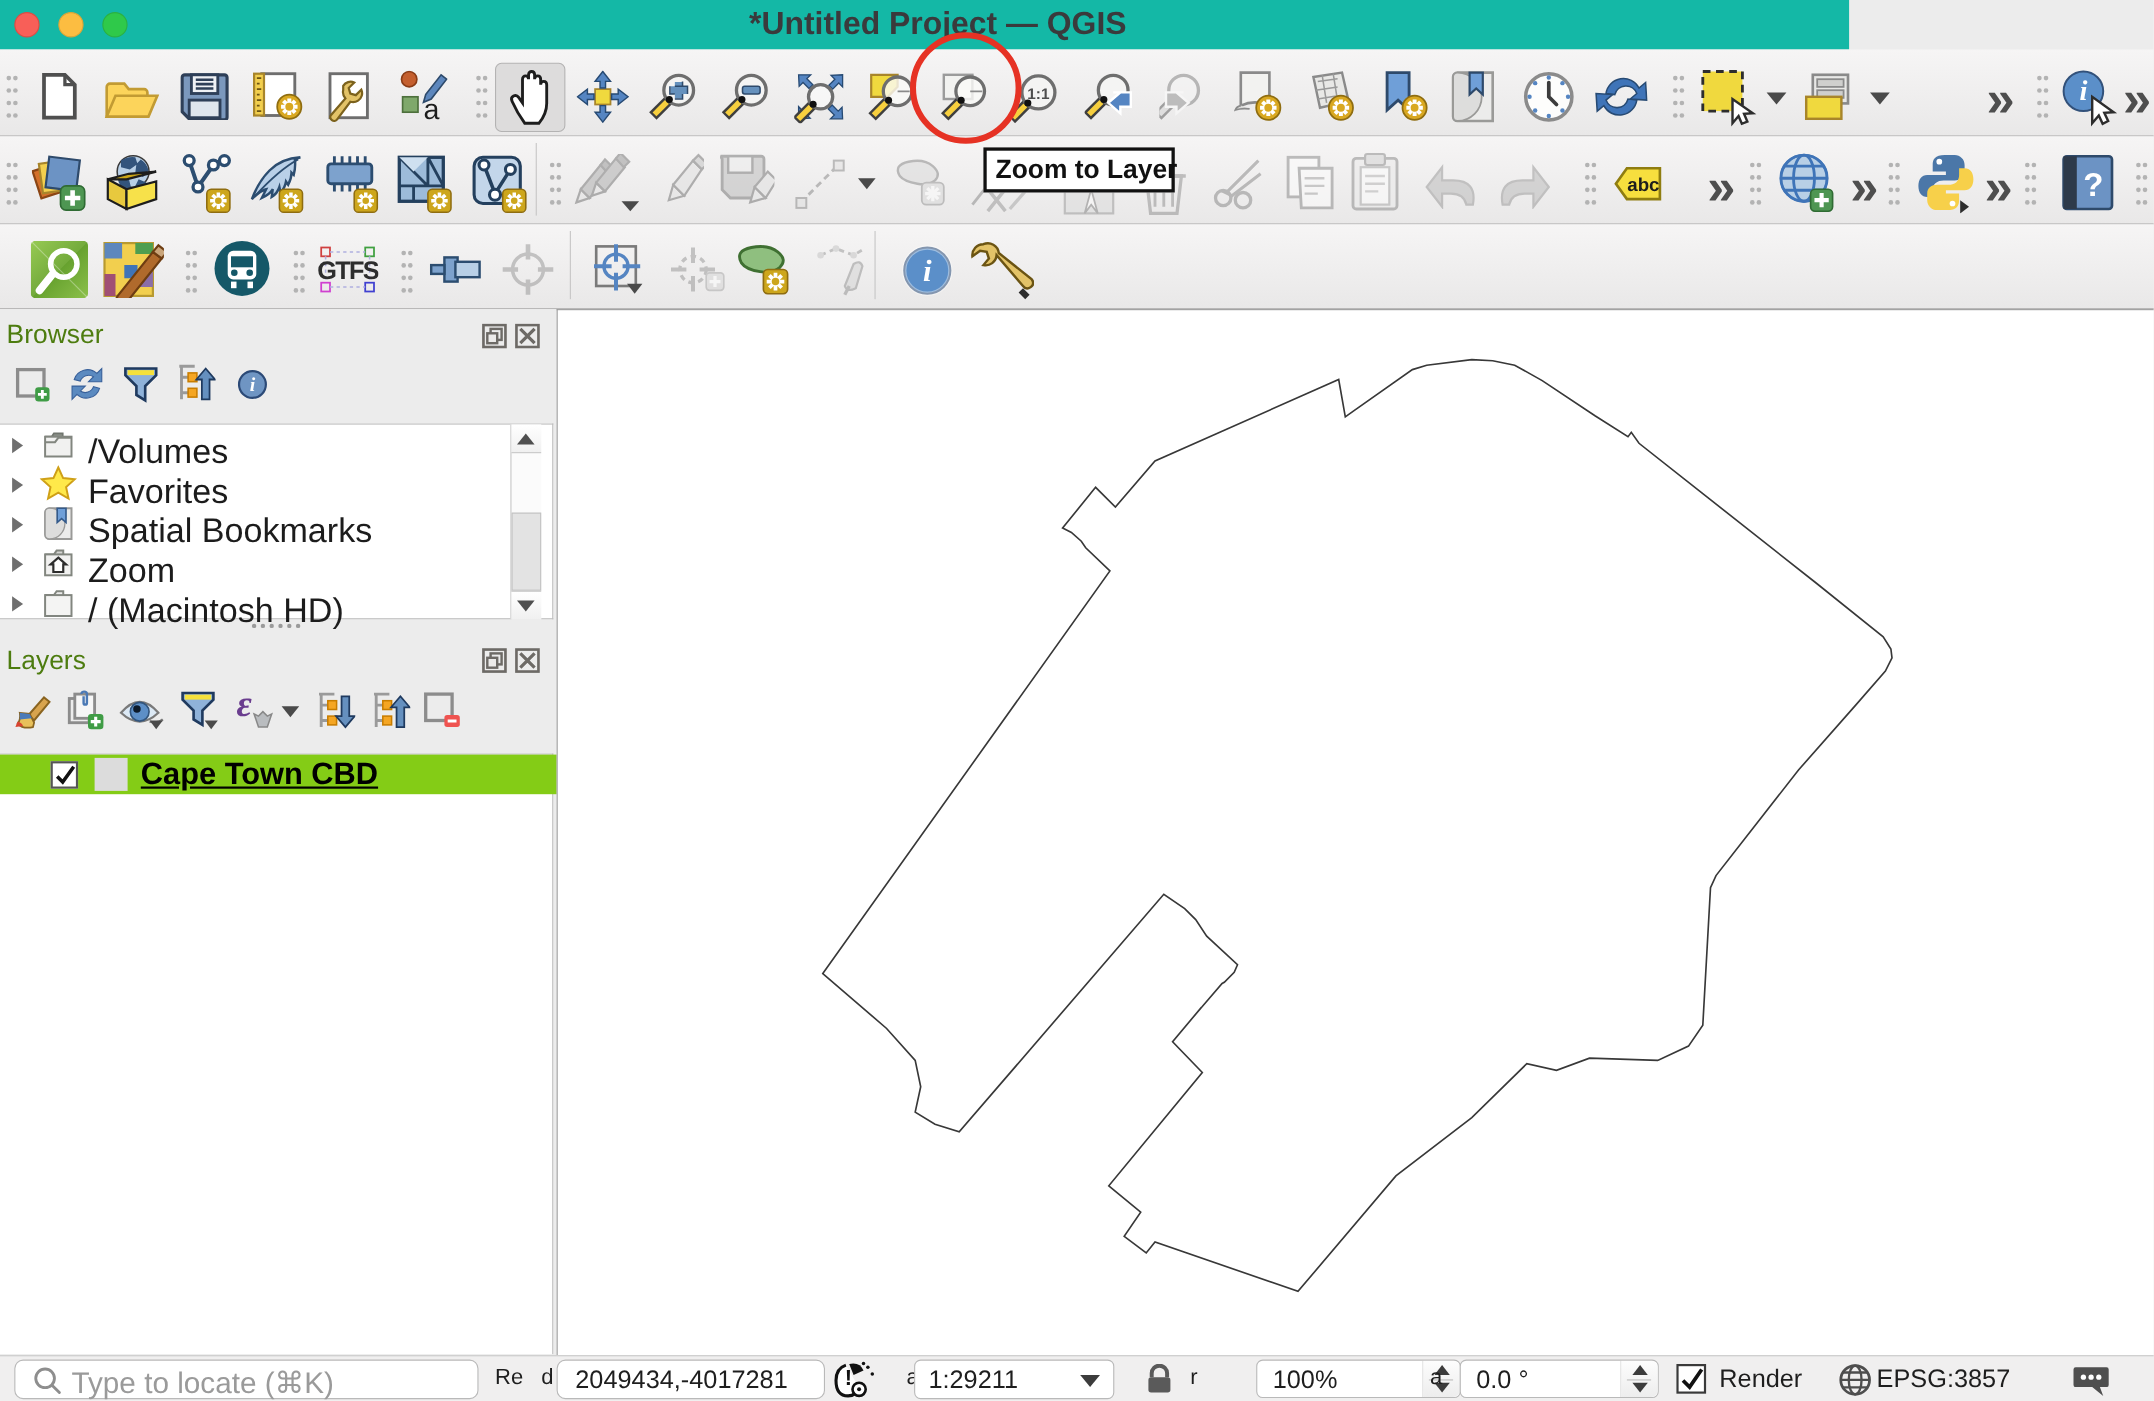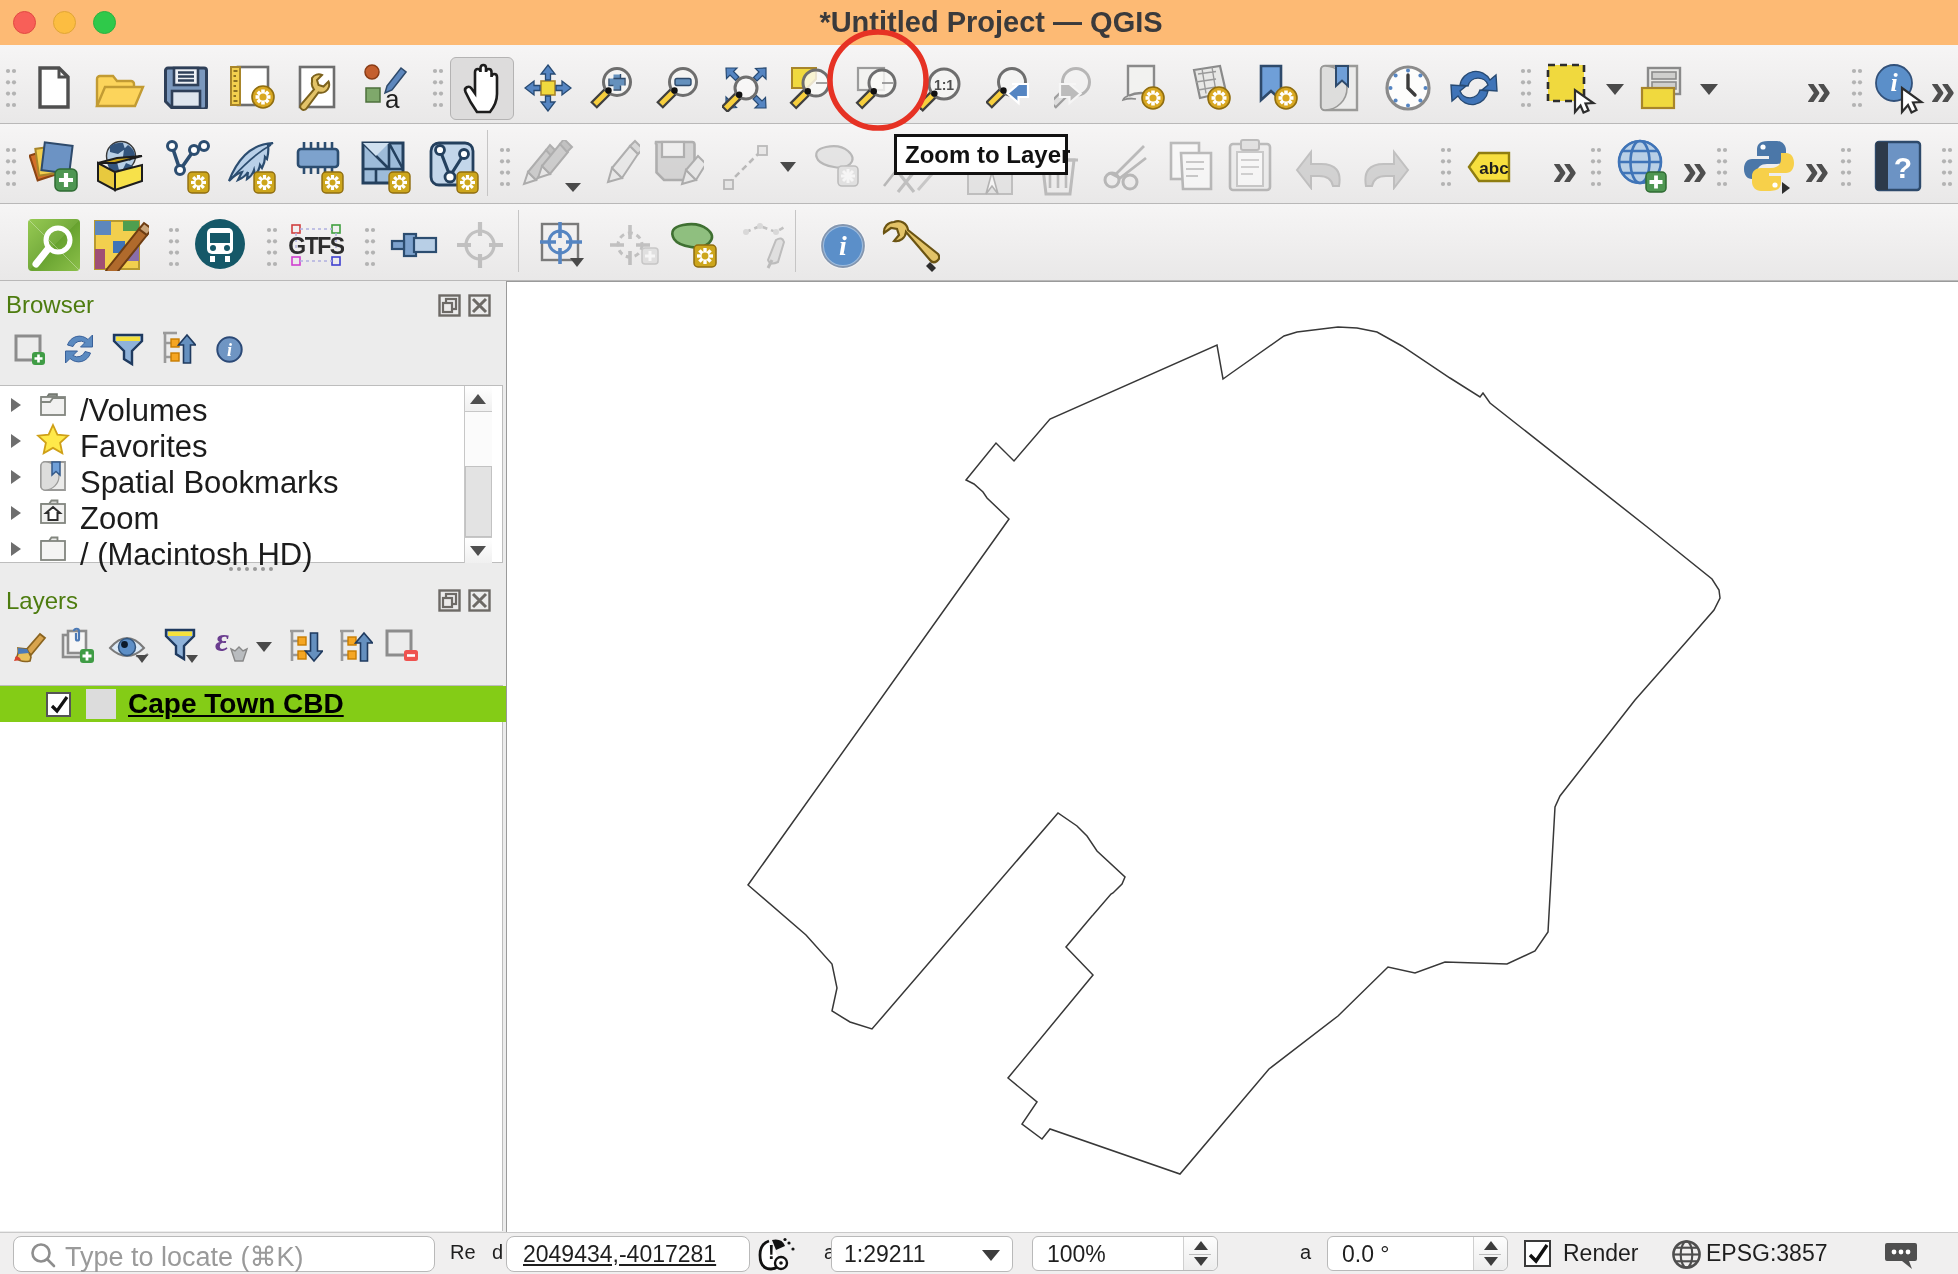--- a/index.html
+++ b/index.html
@@ -1,20 +1,20 @@
 <!DOCTYPE html>
 <html><head>
 <meta charset="utf-8">
 <style>
   * { margin:0; padding:0; box-sizing:border-box; }
   html,body { width:1958px; height:1274px; overflow:hidden; }
   body { font-family:"Liberation Sans", sans-serif; position:relative; background:#ececec; }
   .abs { position:absolute; }
   svg.ic { position:absolute; }
-  #titlebar { left:0; top:0; width:1958px; height:45px; background:#fdba74; }
+  #titlebar { left:0; top:0; width:1681px; height:45px; background:#14b8a6; }
   .tl { position:absolute; top:10.5px; width:23px; height:23px; border-radius:50%; }
   #title { position:absolute; left:12px; top:6px; width:100%; text-align:center; font-size:29px; font-weight:bold; color:#3a3a3c; }
   .trow { left:0; width:1958px; background:linear-gradient(#f6f5f5,#e9e8e8); border-bottom:1px solid #b9b8b8; }
   #row1 { top:45px; height:79px; }
   #row2 { top:124px; height:80px; }
   #row3 { top:204px; height:77px; }
   .grey { filter:grayscale(1) opacity(0.45); }
   .vsep { position:absolute; width:1px; background:#c6c5c5; }
   .dd { position:absolute; width:0; height:0; border-left:7px solid transparent; border-right:7px solid transparent; border-top:9px solid #4a4a4a; }
   .chev { position:absolute; font-size:46px; color:#4e4e4e; font-weight:bold; }
@@ -917,21 +917,21 @@
   <div class="sbox" style="left:13px; top:3px; width:422px; height:36px;padding-left:12px;">
     <svg width="30" height="30" style="position:absolute;left:14px;top:3px;" viewBox="0 0 30 30">
         <circle cx="13" cy="13" r="8.5" fill="none" stroke="#8e8e8e" stroke-width="2.6"></circle>
         <line x1="19.5" y1="19.5" x2="26" y2="26" stroke="#8e8e8e" stroke-width="2.6" stroke-linecap="round"></line>
       </svg>
     <div style="position:absolute; left:51px; top:4px; font-size:27px; color:#9a9a9a;">Type to locate (⌘K)</div>
   </div>
   <div class="slabel" style="left:450px;">Re</div>
   <div class="slabel" style="left:492px;">d</div>
   <div class="sbox" style="left:506px; top:3px; width:244px; height:36px;">
-    <div style="position:absolute; left:16px; top:4px; font-size:23px;text-decoration:underline;">2049434,-4017281</div>
+    <div style="position:absolute; left:16px; top:4px; font-size:23px;">2049434,-4017281</div>
   </div>
   <svg class="ic" style="left:755px; top:4px;" width="40" height="36" viewBox="0 0 40 36">
       <path d="M14 4 q-9 3 -9 14 q0 14 11 14 q8 0 9 -9" fill="#fff" stroke="#111" stroke-width="2.8"></path>
       <path d="M17 3 q10 -2 13 6 l-9 4 z" fill="#111"></path>
       <text x="13" y="22" font-size="20" font-weight="bold" fill="#111">!</text>
       <circle cx="26" cy="26" r="6" fill="#fff" stroke="#111" stroke-width="2.4"></circle>
       <circle cx="26" cy="26" r="1.8" fill="#111"></circle>
       <g fill="#111">
         <circle cx="34" cy="6" r="1.6"></circle>
         <circle cx="38" cy="12" r="1.6"></circle>
@@ -941,21 +941,21 @@
   <div class="slabel" style="left:824px;">a</div>
   <div class="sbox" style="left:831px; top:3px; width:182px; height:36px; border-radius:6px;">
     <div style="position:absolute; left:12px; top:4px; font-size:23px;">1:29211</div>
     <div class="dd" style="right:12px; top:13px; border-left:9px solid transparent; border-right:9px solid transparent; border-top:11px solid #3c3c3c;"></div>
   </div>
   <svg class="ic" style="left:1040px; top:7px;" width="28" height="28" viewBox="0 0 28 28">
       <path d="M7 12 v-3.5 a7 7 0 0 1 14 0 V12" fill="none" stroke="#5a5a5a" stroke-width="3.6"></path>
       <rect x="4" y="12" width="20" height="14" rx="2.5" fill="#5a5a5a"></rect>
     </svg>
   <div class="slabel" style="left:1082px;">r</div>
-  <div class="spin" style="left:1032px; width:186px;">
+  <div class="spin" style="left:1142px; width:186px;">
     <div class="spintxt">100%</div>
     <div class="sgrad">
         <div class="upt"></div>
         <div class="hline"></div>
         <div class="dnt"></div>
       </div>
   </div>
   <div class="slabel" style="left:1300px;">a</div>
   <div class="spin" style="left:1327px; width:181px;">
     <div class="spintxt">0.0 °</div>

